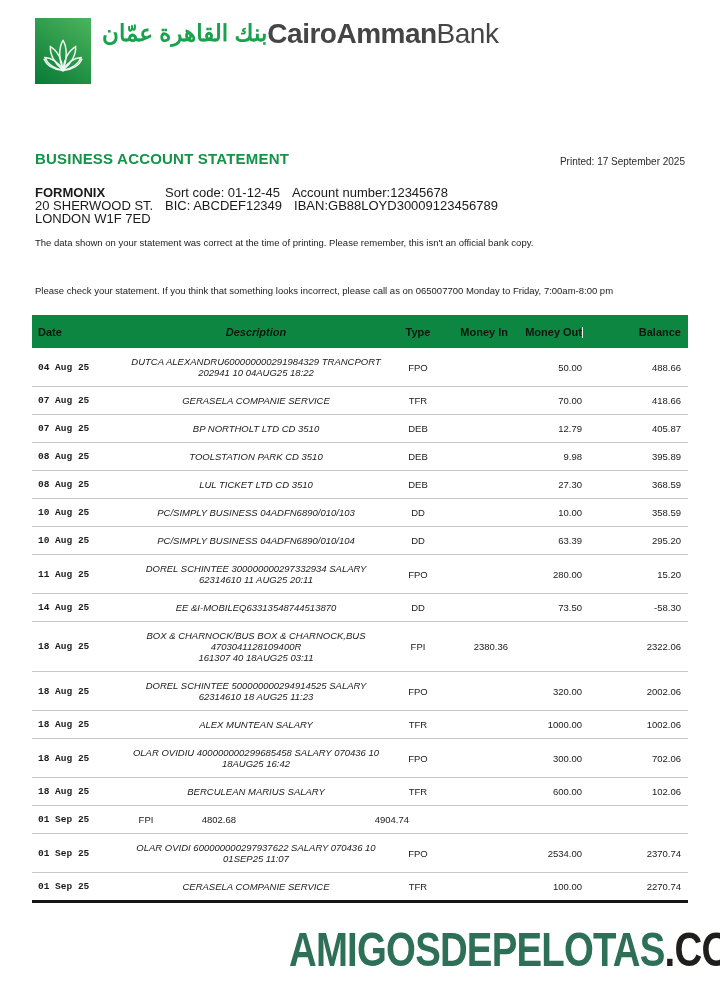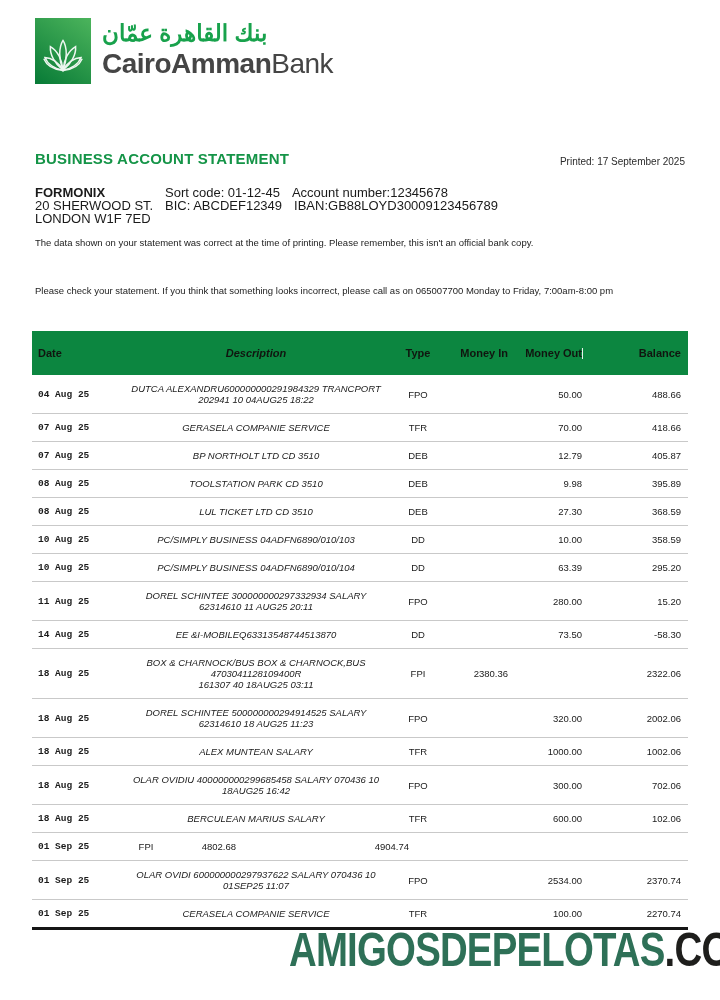--- a/index.html
+++ b/index.html
@@ -7,21 +7,21 @@
     position:relative;width:720px;height:1000px;background:#fff;overflow:hidden;
     font-family:"Liberation Sans", sans-serif;color:var(--text-dark,#1a1a1a);
   }
   
   .logo-row{position:absolute;top:18px;left:35px;display:flex;align-items:flex-start;gap:11px;}
   .logo-square{
     width:56px;height:66px;flex:0 0 auto;
     background:linear-gradient(215deg,var(--logo-green-light,#4cb45c),var(--logo-green-dark,#077a36));
     display:flex;align-items:flex-end;justify-content:center;
   }
-  .logo-text{display:flex;flex-direction:column;justify-content:flex-start;}
+  .logo-text{display:flex;flex-direction:row;justify-content:flex-start;}
   .arabic-name{
     direction:rtl;text-align:left;font-size:23px;font-weight:700;line-height:30px;
     color:var(--arabic-green,#18a24c);
   }
   .latin-name{font-size:28px;line-height:32px;color:#454545;letter-spacing:-0.5px;}
   .latin-main{font-weight:600;}
   .latin-suffix{font-weight:400;}
   
   .title-row{position:absolute;top:150px;left:35px;right:35px;display:flex;justify-content:space-between;align-items:flex-end;}
   .doc-title{font-size:15px;font-weight:700;color:var(--title-green,#149447);letter-spacing:0.2px;}
@@ -31,22 +31,22 @@
   .info-cols{display:flex;}
   .addr-col{width:130px;}
   .holder{font-weight:700;}
   .acct-col span{display:inline-block;}
   .gap-l{margin-left:12px;}
   .disclaimer{position:absolute;top:237px;left:35px;right:35px;font-size:9.5px;color:#222;}
   .check-line{position:absolute;top:285px;left:35px;right:35px;font-size:9.5px;color:#222;}
   
   .stmt-table{position:absolute;top:315px;left:32px;width:656px;border-bottom:3px solid #161616;}
   .thead{
-    display:flex;align-items:center;height:44px;
-    background:var(--table-header-bg,#0c8640);color:#10150f;font-weight:700;font-size:11px;margin-top:16px;
+    display:flex;align-items:center;height:33px;
+    background:var(--table-header-bg,#0c8640);color:#10150f;font-weight:700;font-size:11px;
   }
   .trow{display:flex;align-items:center;padding:8px 0;border-bottom:1px solid var(--row-divider,#c9c9c9);font-size:9.5px;line-height:11px;}
   .trow:last-child{border-bottom:none;}
   .c{box-sizing:border-box;}
   .col-date{width:88px;padding-left:6px;text-align:left;}
   .col-desc{width:272px;text-align:center;font-style:italic;}
   .col-type{width:52px;text-align:center;}
   .col-in{width:64px;text-align:right;}
   .col-out{width:74px;text-align:right;}
   .col-bal{width:106px;text-align:right;padding-right:7px;position:relative;}

